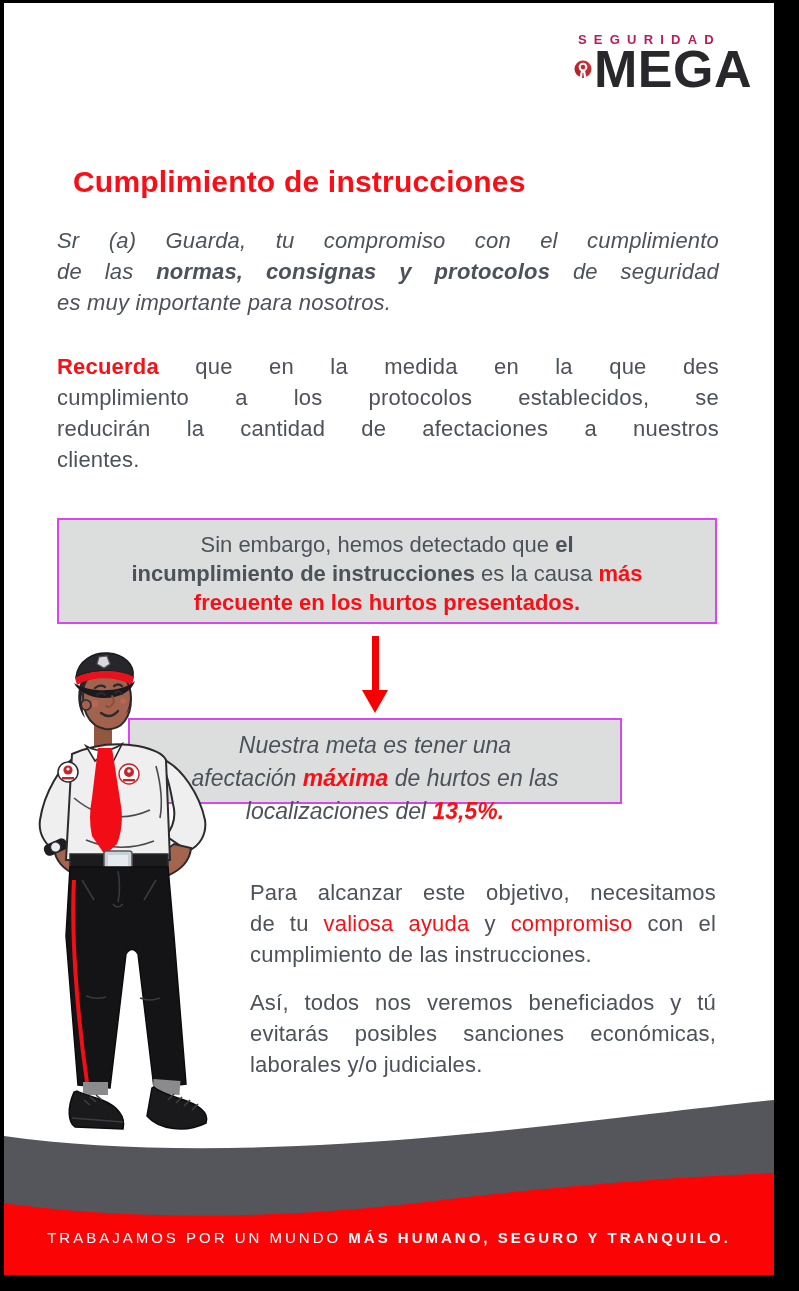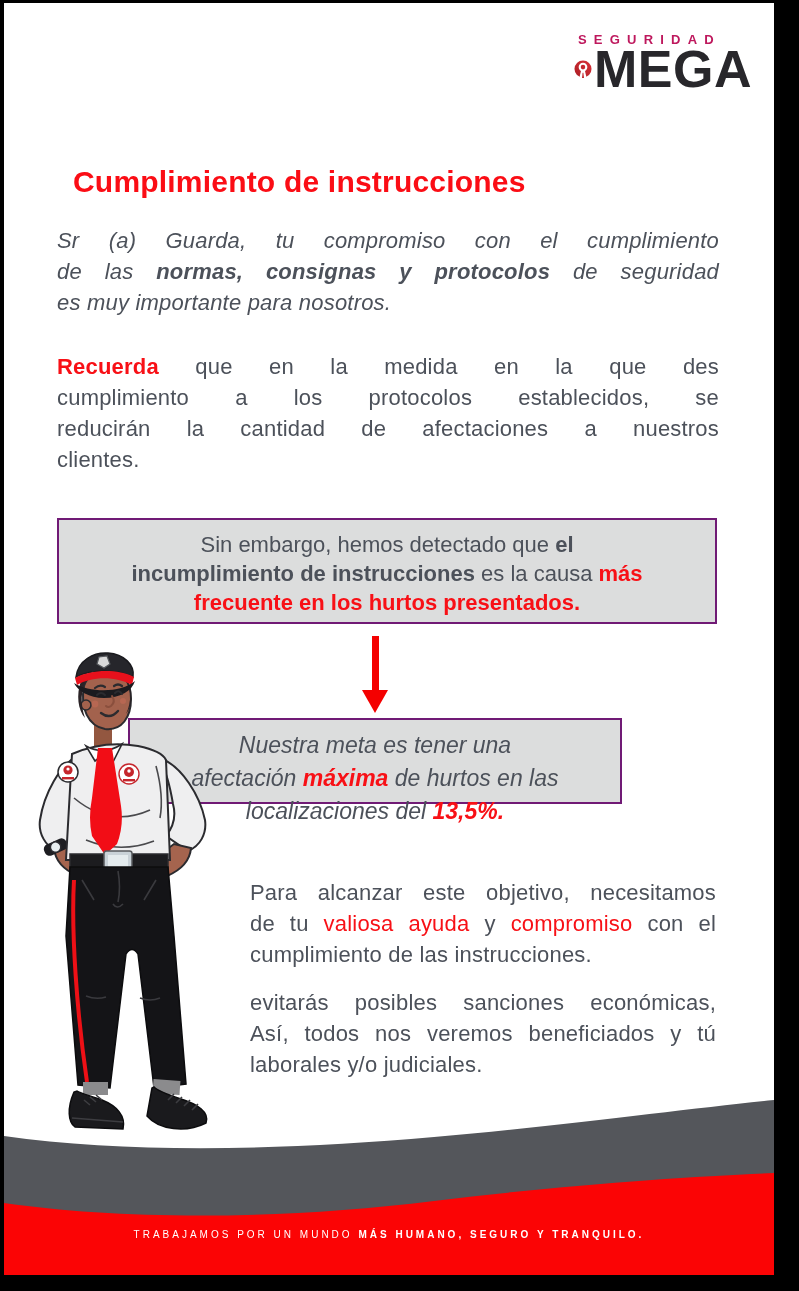--- a/index.html
+++ b/index.html
@@ -23,39 +23,39 @@
   .para .jl{text-align:justify;text-align-last:justify;}
   .para .ll{text-align:left;}
   .p1{top:222px;font-style:italic;}
   .p2{top:348px;}
   .p3{left:246px;top:874px;width:466px;}
   .p4{left:246px;top:984px;width:466px;}
   b{font-weight:700;}
   .red{color:#f81016;}
   .boldred{color:#f81016;font-weight:700;}
   
-  .gbox{position:absolute;background:#dcdddd;border:2px solid #701a75;
+  .gbox{position:absolute;background:#dcdddd;border:2px solid #d946ef;
         color:#4c515a;text-align:center;box-sizing:border-box;}
   .box1{left:53px;top:515px;width:660px;height:106px;font-size:22px;
         line-height:29px;padding-top:10px;}
   .box2{left:124px;top:715px;width:494px;height:86px;font-size:23px;
         line-height:33px;padding-top:9px;z-index:1;font-style:italic;}
   
   .arrow{position:absolute;left:0;top:0;width:100%;}
   .arrow-shaft{position:absolute;left:368px;top:633px;width:7px;height:55px;
                background:#f40000;}
   .arrow-head{position:absolute;left:358px;top:687px;width:0;height:0;
               border-left:13px solid transparent;border-right:13px solid transparent;
               border-top:23px solid #f40000;}
   
   .guard{position:absolute;left:24px;top:645px;width:212px;height:496px;z-index:2;}
   
   .footer-swoosh{position:absolute;left:0;top:1090px;width:770px;height:182px;z-index:0;}
   .footer-text{position:absolute;left:0;top:1226px;width:770px;text-align:center;
-               z-index:3;color:#ffffff;font-size:10px;letter-spacing:3px;
+               z-index:3;color:#ffffff;font-size:15px;letter-spacing:3px;
                white-space:nowrap;}
   .footer-text b{letter-spacing:3px;}
 </style>
 </head>
 <body>
 
 <div class="page">
 
   <header class="logo">
     <div class="logo-top">SEGURIDAD</div>
@@ -191,22 +191,22 @@
     <circle cx="95" cy="53" r="3" fill="#c26a55" opacity=".65"></circle>
   </svg>
 
   <div class="para p3">
     <div class="jl"><span>Para alcanzar este objetivo, necesitamos</span></div>
     <div class="jl"><span>de tu </span><span class="red">valiosa ayuda</span><span> y </span><span class="red">compromiso</span><span> con el</span></div>
     <div class="ll"><span>cumplimiento de las instrucciones.</span></div>
   </div>
 
   <div class="para p4">
+    <div class="jl"><span>Así, todos nos veremos beneficiados y tú</span></div>
     <div class="jl"><span>evitarás posibles sanciones económicas,</span></div>
-    <div class="jl"><span>Así, todos nos veremos beneficiados y tú</span></div>
     <div class="ll"><span>laborales y/o judiciales.</span></div>
   </div>
 
   <svg class="footer-swoosh" viewBox="0 0 770 182" preserveAspectRatio="none">
     <path d="M0 43 C120 60 270 58 430 44 C565 32 690 15 770 7 L770 182 L0 182 Z" fill="#54565b"></path>
     <path d="M0 110 C110 126 270 128 430 108 C560 92 690 83 770 80 L770 182 L0 182 Z" fill="#fb0405"></path>
   </svg>
 
   <div class="footer-text">
     <span>TRABAJAMOS POR UN MUNDO </span><b>MÁS HUMANO, SEGURO Y TRANQUILO.</b>

